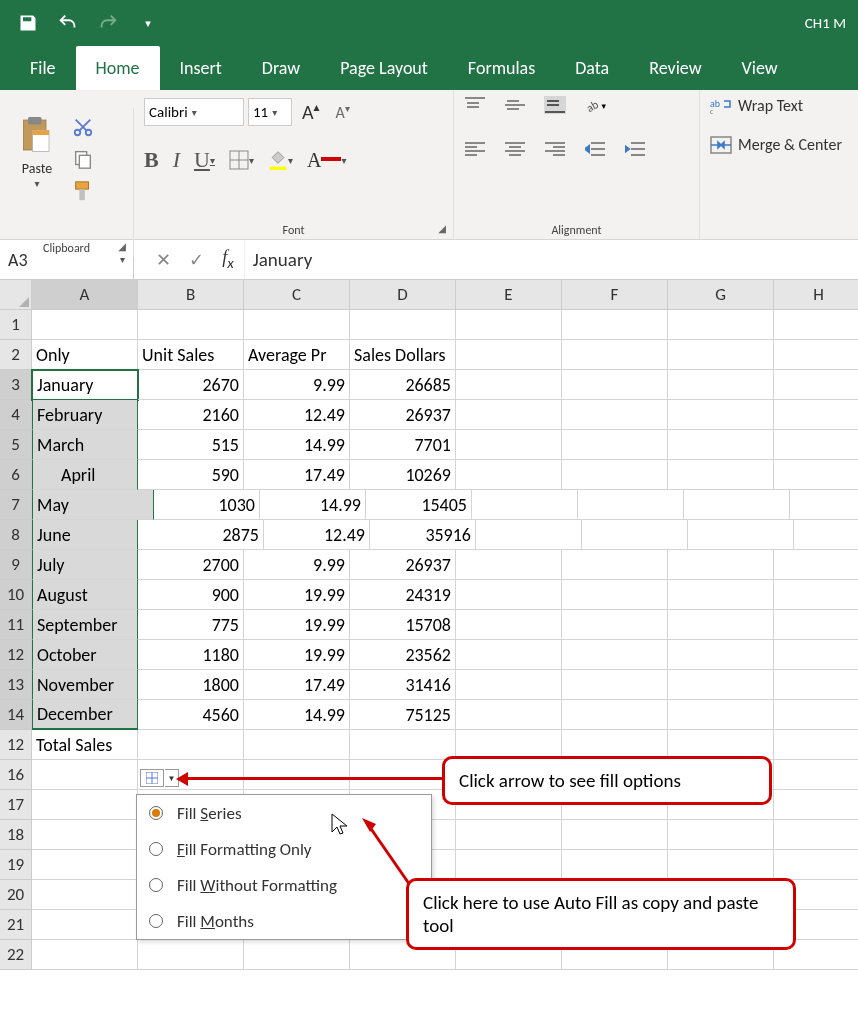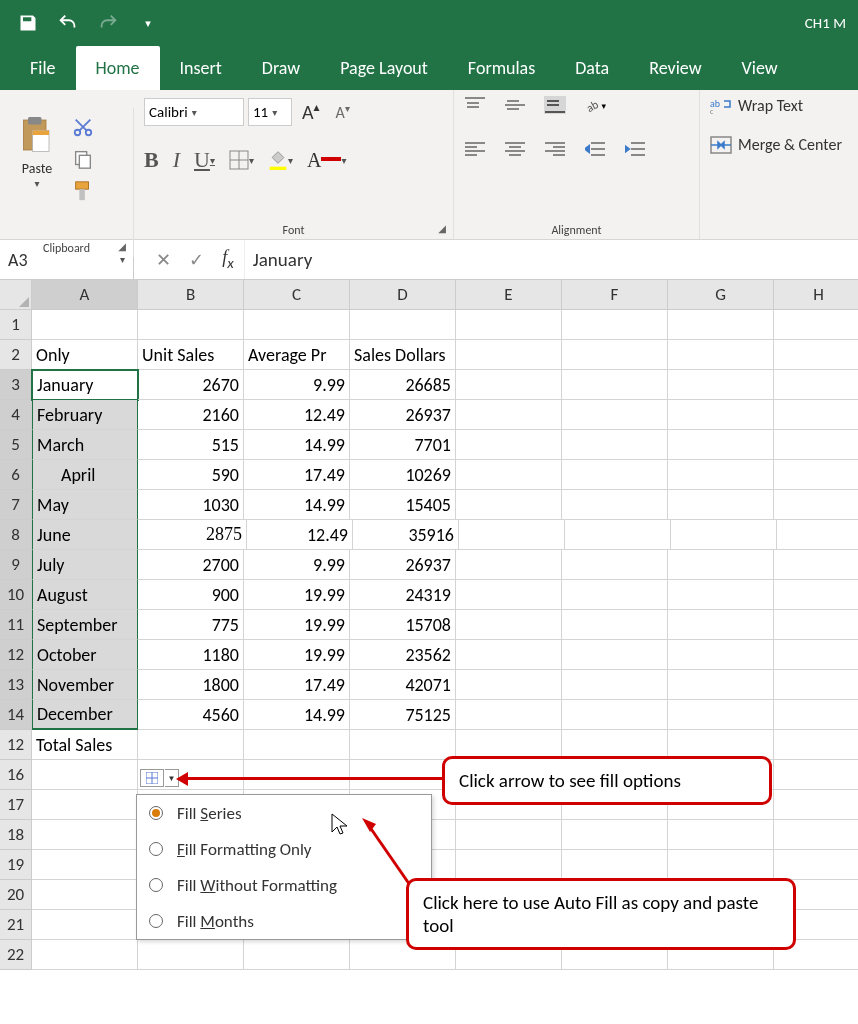--- a/index.html
+++ b/index.html
@@ -424,32 +424,32 @@
         <div class="cell cw-A sel" style="width: 106px; border-left: 1px solid rgb(33, 115, 70); border-right: 1px solid rgb(33, 115, 70); padding-left: 28px;">April</div>
         <div class="cell cw-B r" style="width: 106px;">590</div>
         <div class="cell cw-C r" style="width: 106px;">17.49</div>
         <div class="cell cw-D r" style="width: 106px;">10269</div>
         <div class="cell cw-E" style="width: 106px;"></div>
         <div class="cell cw-F" style="width: 106px;"></div>
         <div class="cell cw-G" style="width: 106px;"></div>
         <div class="cell cw-H" style="width: 90px;"></div>
       </div>
       <div class="row">
-        <div class="cell cw-A sel" style="width: 106px; border-left: 1px solid rgb(33, 115, 70); border-right: 1px solid rgb(33, 115, 70);">May</div>
+        <div class="cell cw-A sel" style="width: 122px; border-left: 1px solid rgb(33, 115, 70); border-right: 1px solid rgb(33, 115, 70);">May</div>
         <div class="cell cw-B r" style="width: 106px;">1030</div>
         <div class="cell cw-C r" style="width: 106px;">14.99</div>
         <div class="cell cw-D r" style="width: 106px;">15405</div>
         <div class="cell cw-E" style="width: 106px;"></div>
         <div class="cell cw-F" style="width: 106px;"></div>
         <div class="cell cw-G" style="width: 106px;"></div>
         <div class="cell cw-H" style="width: 90px;"></div>
       </div>
       <div class="row">
         <div class="cell cw-A sel" style="width: 106px; border-left: 1px solid rgb(33, 115, 70); border-right: 1px solid rgb(33, 115, 70);">June</div>
-        <div class="cell cw-B r" style="width: 109px; font-family: Liberation Serif, serif;">2875</div>
+        <div class="cell cw-B r" style="width: 126px;">2875</div>
         <div class="cell cw-C r" style="width: 106px;">12.49</div>
         <div class="cell cw-D r" style="width: 106px;">35916</div>
         <div class="cell cw-E" style="width: 106px;"></div>
         <div class="cell cw-F" style="width: 106px;"></div>
         <div class="cell cw-G" style="width: 106px;"></div>
         <div class="cell cw-H" style="width: 90px;"></div>
       </div>
       <div class="row">
         <div class="cell cw-A sel" style="width: 106px; border-left: 1px solid rgb(33, 115, 70); border-right: 1px solid rgb(33, 115, 70);">July</div>
         <div class="cell cw-B r" style="width: 106px;">2700</div>
@@ -487,21 +487,21 @@
         <div class="cell cw-D r" style="width: 106px;">23562</div>
         <div class="cell cw-E" style="width: 106px;"></div>
         <div class="cell cw-F" style="width: 106px;"></div>
         <div class="cell cw-G" style="width: 106px;"></div>
         <div class="cell cw-H" style="width: 90px;"></div>
       </div>
       <div class="row">
         <div class="cell cw-A sel" style="width: 106px; border-left: 1px solid rgb(33, 115, 70); border-right: 1px solid rgb(33, 115, 70);">November</div>
         <div class="cell cw-B r" style="width: 106px;">1800</div>
         <div class="cell cw-C r" style="width: 106px;">17.49</div>
-        <div class="cell cw-D r" style="width: 106px;">42071</div>
+        <div class="cell cw-D r" style="width: 106px;">31416</div>
         <div class="cell cw-E" style="width: 106px;"></div>
         <div class="cell cw-F" style="width: 106px;"></div>
         <div class="cell cw-G" style="width: 106px;"></div>
         <div class="cell cw-H" style="width: 90px;"></div>
       </div>
       <div class="row">
         <div class="cell cw-A sel" style="width: 106px; border-bottom: 2px solid rgb(33, 115, 70); border-left: 1px solid rgb(33, 115, 70); border-right: 1px solid rgb(33, 115, 70);">December</div>
         <div class="cell cw-B r" style="width: 106px;">4560</div>
         <div class="cell cw-C r" style="width: 106px;">14.99</div>
         <div class="cell cw-D r" style="width: 106px;">75125</div>

